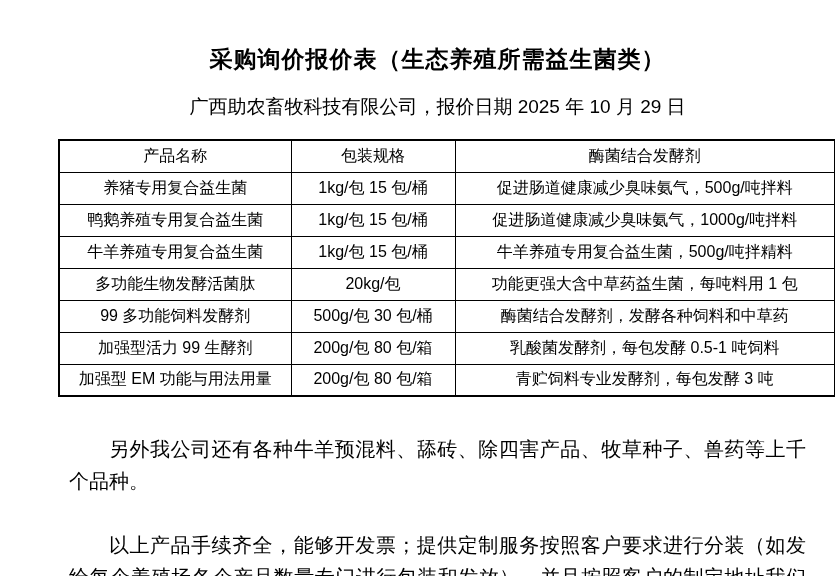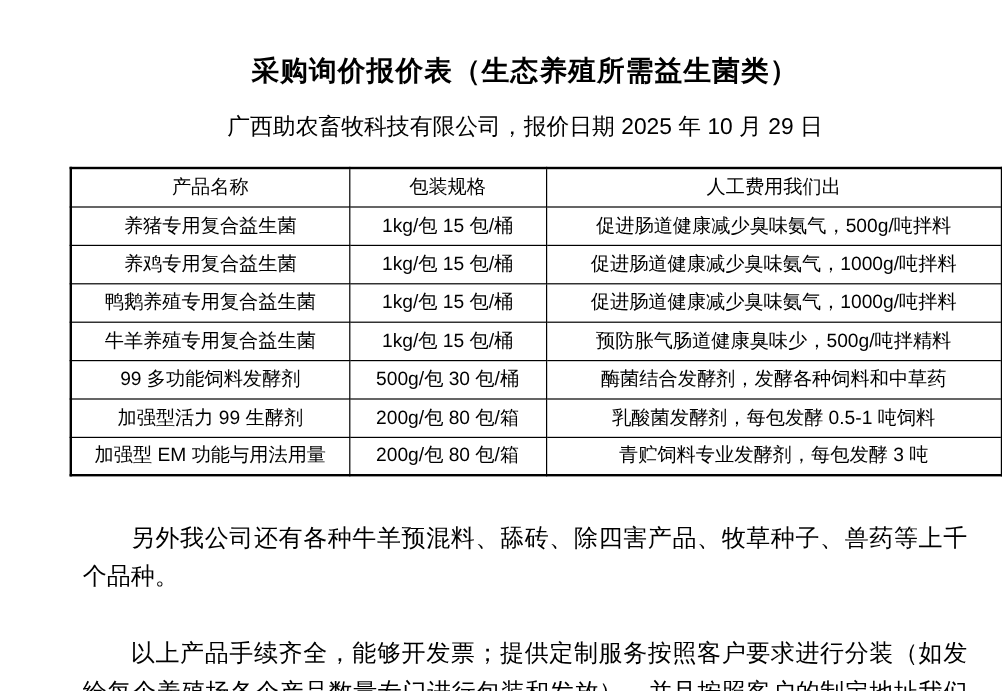--- a/index.html
+++ b/index.html
@@ -73,43 +73,43 @@
   <table class="quote-table">
     <colgroup>
         <col class="c1">
         <col class="c2">
         <col class="c3">
       </colgroup>
     <thead>
       <tr>
         <th>产品名称</th>
         <th>包装规格</th>
-        <th>人工费用我们出</th>
+        <th>酶菌结合发酵剂</th>
       </tr>
     </thead>
     <tbody>
       <tr>
         <td>养猪专用复合益生菌</td>
         <td>1kg/包 15 包/桶</td>
         <td>促进肠道健康减少臭味氨气，500g/吨拌料</td>
       </tr>
       <tr>
-        <td>养鸡专用复合益生菌</td>
-        <td>1kg/包 15 包/桶</td>
-        <td>促进肠道健康减少臭味氨气，1000g/吨拌料</td>
-      </tr>
-      <tr>
         <td>鸭鹅养殖专用复合益生菌</td>
         <td>1kg/包 15 包/桶</td>
         <td>促进肠道健康减少臭味氨气，1000g/吨拌料</td>
       </tr>
       <tr>
         <td>牛羊养殖专用复合益生菌</td>
         <td>1kg/包 15 包/桶</td>
-        <td>预防胀气肠道健康臭味少，500g/吨拌精料</td>
+        <td>牛羊养殖专用复合益生菌，500g/吨拌精料</td>
+      </tr>
+      <tr>
+        <td>多功能生物发酵活菌肽</td>
+        <td>20kg/包</td>
+        <td>功能更强大含中草药益生菌，每吨料用 1 包</td>
       </tr>
       <tr>
         <td>99 多功能饲料发酵剂</td>
         <td>500g/包 30 包/桶</td>
         <td>酶菌结合发酵剂，发酵各种饲料和中草药</td>
       </tr>
       <tr>
         <td>加强型活力 99 生酵剂</td>
         <td>200g/包 80 包/箱</td>
         <td>乳酸菌发酵剂，每包发酵 0.5-1 吨饲料</td>

